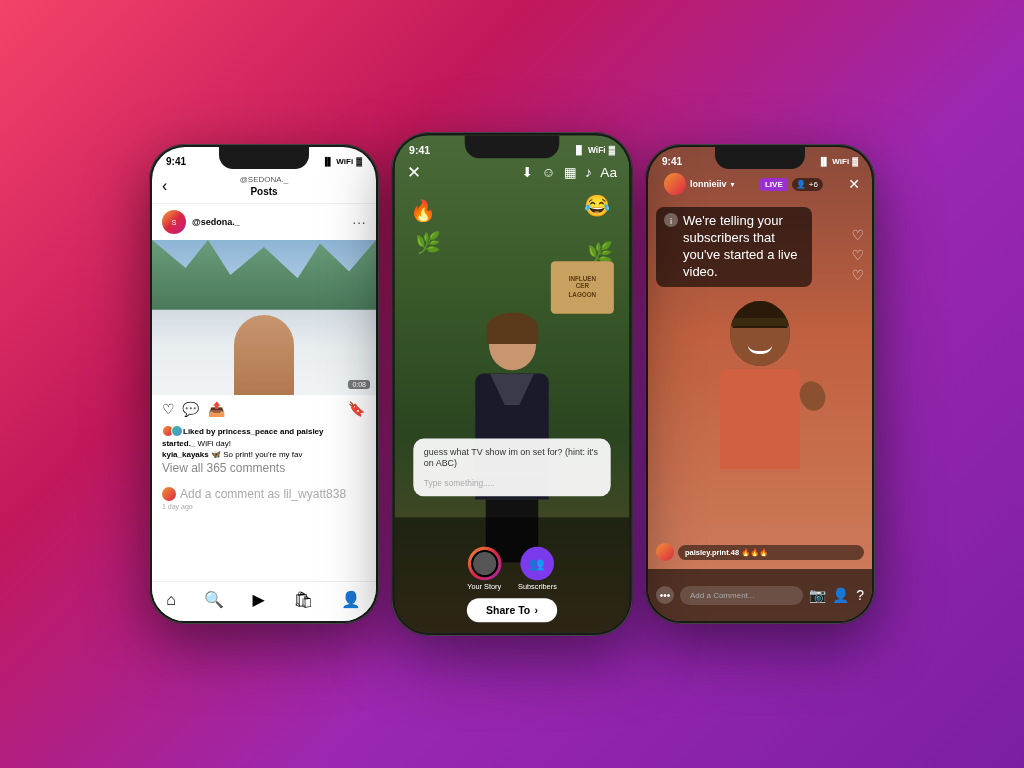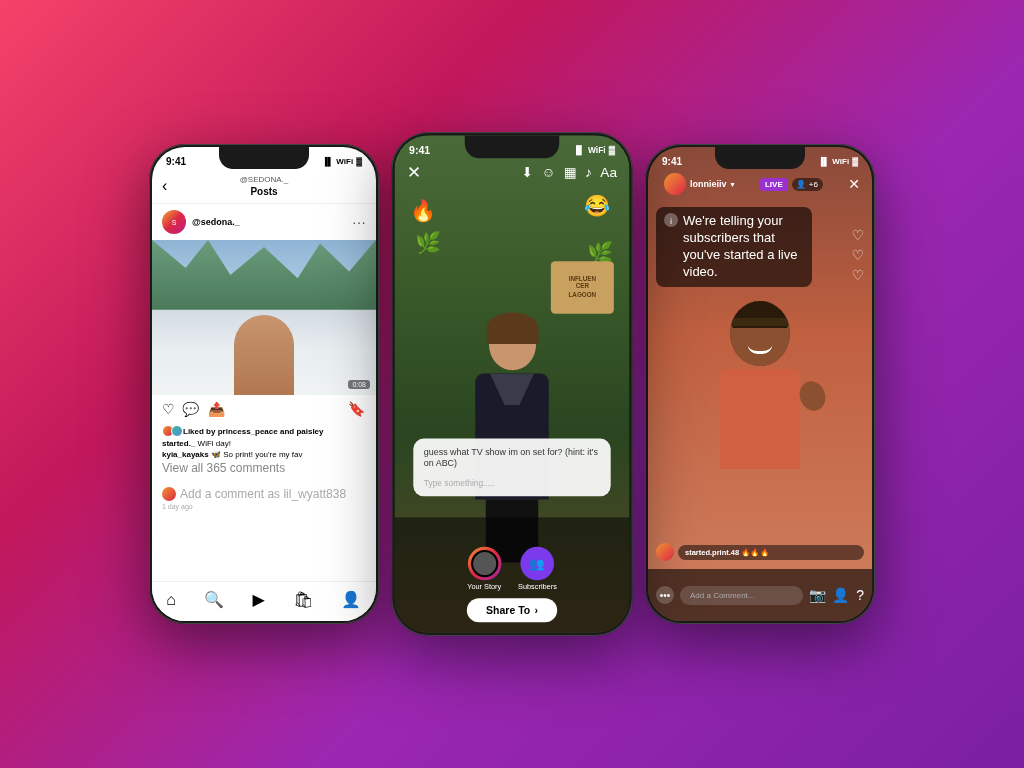--- a/index.html
+++ b/index.html
@@ -891,21 +891,21 @@
         <div class="p3-hearts">
           <span class="p3-heart">♡</span>
           <span class="p3-heart">♡</span>
           <span class="p3-heart">♡</span>
         </div>
 
         <div class="p3-comments">
           <div class="p3-comment-row">
             <div class="p3-comment-avatar"></div>
             <div class="p3-comment-bubble">
-              <b>started.print.48</b>
+              <b>paisley.print.48</b>
               <span>🔥🔥🔥</span>
             </div>
           </div>
         </div>
 
         <div class="p3-bottom-bar">
           <button class="p3-dots-btn">
             <span>•••</span>
           </button>
           <div class="p3-comment-input-box">

